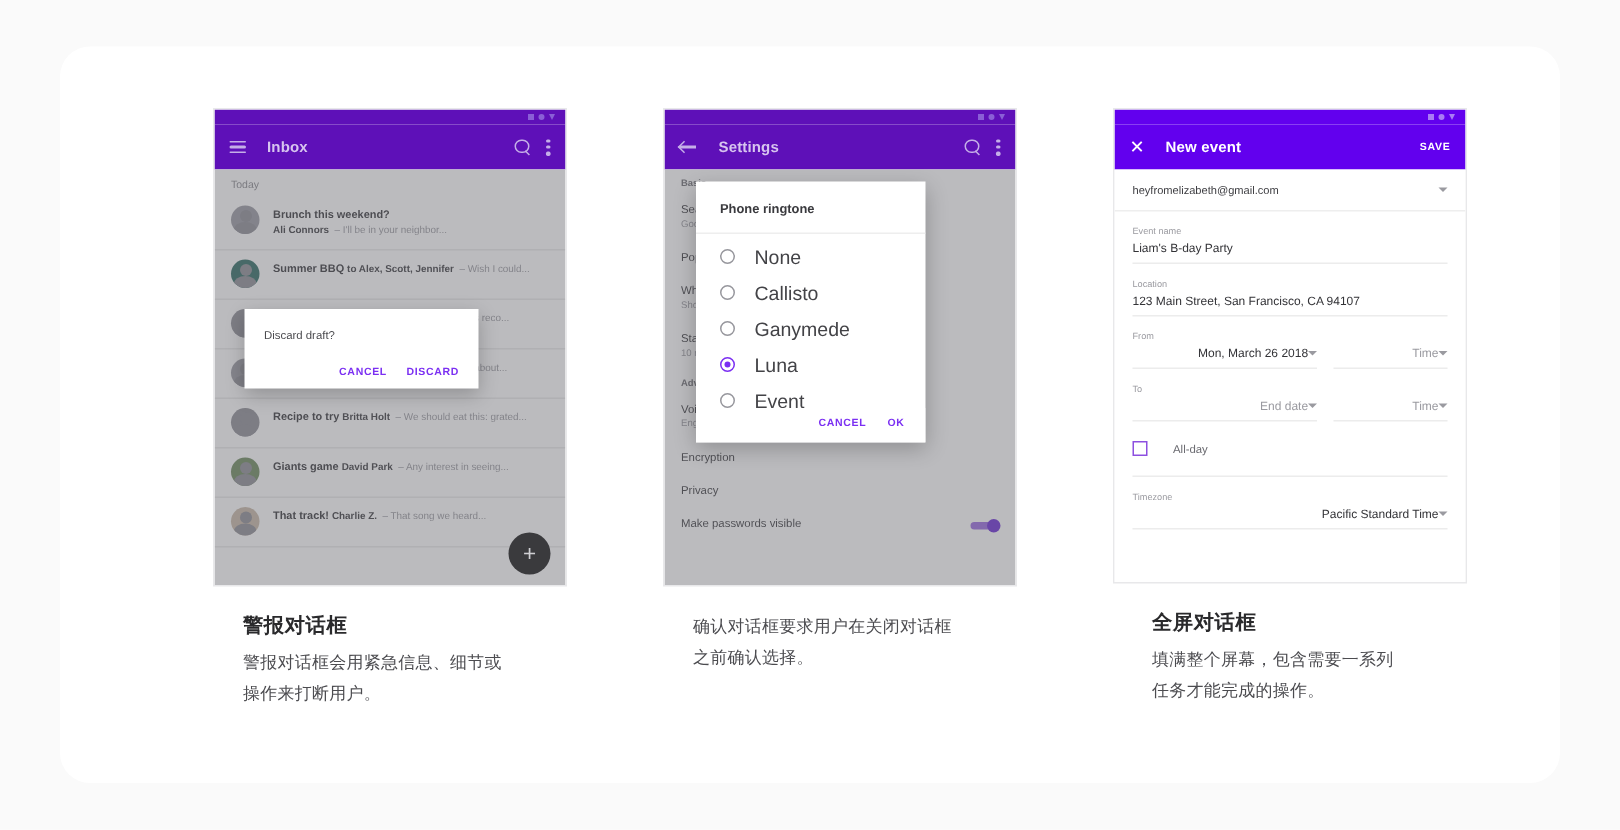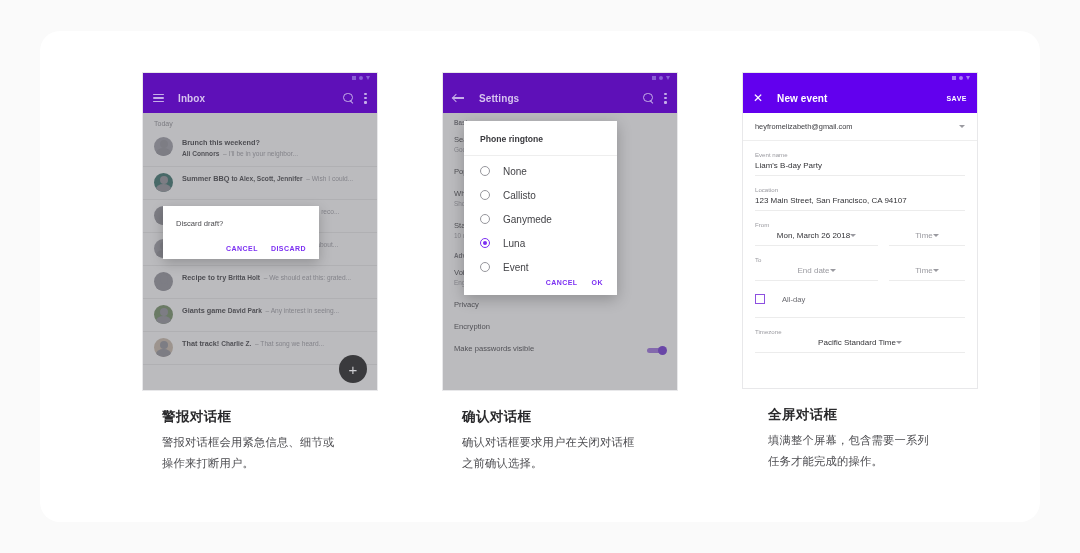--- a/index.html
+++ b/index.html
@@ -148,39 +148,39 @@
     background: #fff;
     box-shadow: 0 4px 14px rgba(0,0,0,.24);
     overflow: hidden;
   }
   .cd-title { font-size: 8.6px; font-weight: 700; color: #3a3a3e; padding: 13px 16px 11px; border-bottom: 1px solid #eeeeee; }
   .cd-list { padding: 3px 0 0 0; max-height: 116px; overflow: hidden; }
   .cd-opt { display: flex; align-items: center; gap: 13px; padding: 4px 16px; height: 24px; }
   .radio { width: 10px; height: 10px; border-radius: 50%; border: 1.3px solid #97979d; flex:none; position:relative; }
   .radio.sel { border-color: #7b2ff2; }
   .radio.sel:after { content:""; position:absolute; left:2px; top:2px; width:4px; height:4px; border-radius:50%; background:#7b2ff2; }
-  .cd-opt .lbl { font-size: 10px; color: #434347; }
+  .cd-opt .lbl { font-size: 13px; color: #434347; }
   .cd-actions { display: flex; justify-content: flex-end; gap: 14px; padding: 7px 14px 9px; background:#fff; position:relative; }
 
   
   .ne-body { background: #fff; height: 277px; padding: 0; }
   .ne-account {
     display:flex; align-items:center; justify-content:space-between;
     padding: 9px 12px 9px 12px;
     border-bottom: 1px solid #eeeeee;
   }
   .ne-account .em { font-size: 7.4px; color: #3c3c40; }
   .caret { width:0; height:0; border-left:3px solid transparent; border-right:3px solid transparent; border-top:3.6px solid #9a9aa0; }
   .fgroup { padding: 0 12px; }
   .flabel { font-size: 6.1px; color: #9a9aa0; margin-top: 10px; }
   .fvalue { font-size: 8px; color: #333337; padding: 3px 0 5px; border-bottom: 1px solid #ececec; }
   .frow { display: flex; gap: 11px; }
   .frow .left { flex: 1.62; }
   .frow .right { flex: 1; }
-  .fsel { display:flex; align-items:center; justify-content:center; padding: 3px 0 5px; border-bottom: 1px solid #ececec; }
+  .fsel { display:flex; align-items:center; justify-content:flex-end; padding: 3px 0 5px; border-bottom: 1px solid #ececec; }
   .fsel .v { font-size: 8px; color: #333337; }
   .fsel .v.muted { color: #9a9aa0; }
   .allday { display:flex; align-items:center; gap: 17px; padding: 13px 0 11px; }
   .chk { width: 10px; height: 10px; border: 1.4px solid #8d4fe0; background:#fff; flex:none; }
   .allday .lbl { font-size: 7.6px; color: #6a6a70; }
   .ne-div { height: 1px; background: #ececec; margin: 2px 12px 0; }
 
   
   .caption { margin-top: 17px; margin-left: 20px; }
   .cap-title { font-size: 13.5px; font-weight: 700; color: #2a2a2c; letter-spacing: .4px; }
@@ -357,24 +357,24 @@
               <div class="s">10 minutes</div>
             </div>
 
             <div class="sec-head">Advanced</div>
 
             <div class="srow">
               <div class="t">Voice</div>
               <div class="s">English</div>
             </div>
             <div class="srow">
+              <div class="t">Encryption</div>
+            </div>
+            <div class="srow">
               <div class="t">Privacy</div>
-            </div>
-            <div class="srow">
-              <div class="t">Encryption</div>
             </div>
             <div class="srow">
               <div class="t">Make passwords visible</div>
               <span class="switch">
                 <span class="track"></span>
                   <span class="knob"></span>
               </span>
             </div>
 
             <div class="set-scrim"></div>
@@ -407,21 +407,20 @@
             </div>
             <div class="cd-actions">
               <span class="txtbtn">CANCEL</span>
               <span class="txtbtn">OK</span>
             </div>
           </div>
 
         </div>
 
         <div class="caption">
-          <div class="cap-title">确认对话框</div>
           <div class="cap-body">确认对话框要求用户在关闭对话框之前确认选择。</div>
         </div>
       </div>
 
       <div class="col col-3">
         <div class="phone h3">
 
           <div class="statusbar bright">
             <span class="sb-ic sb-sq bright"></span>
             <span class="sb-ic sb-dot bright"></span>

